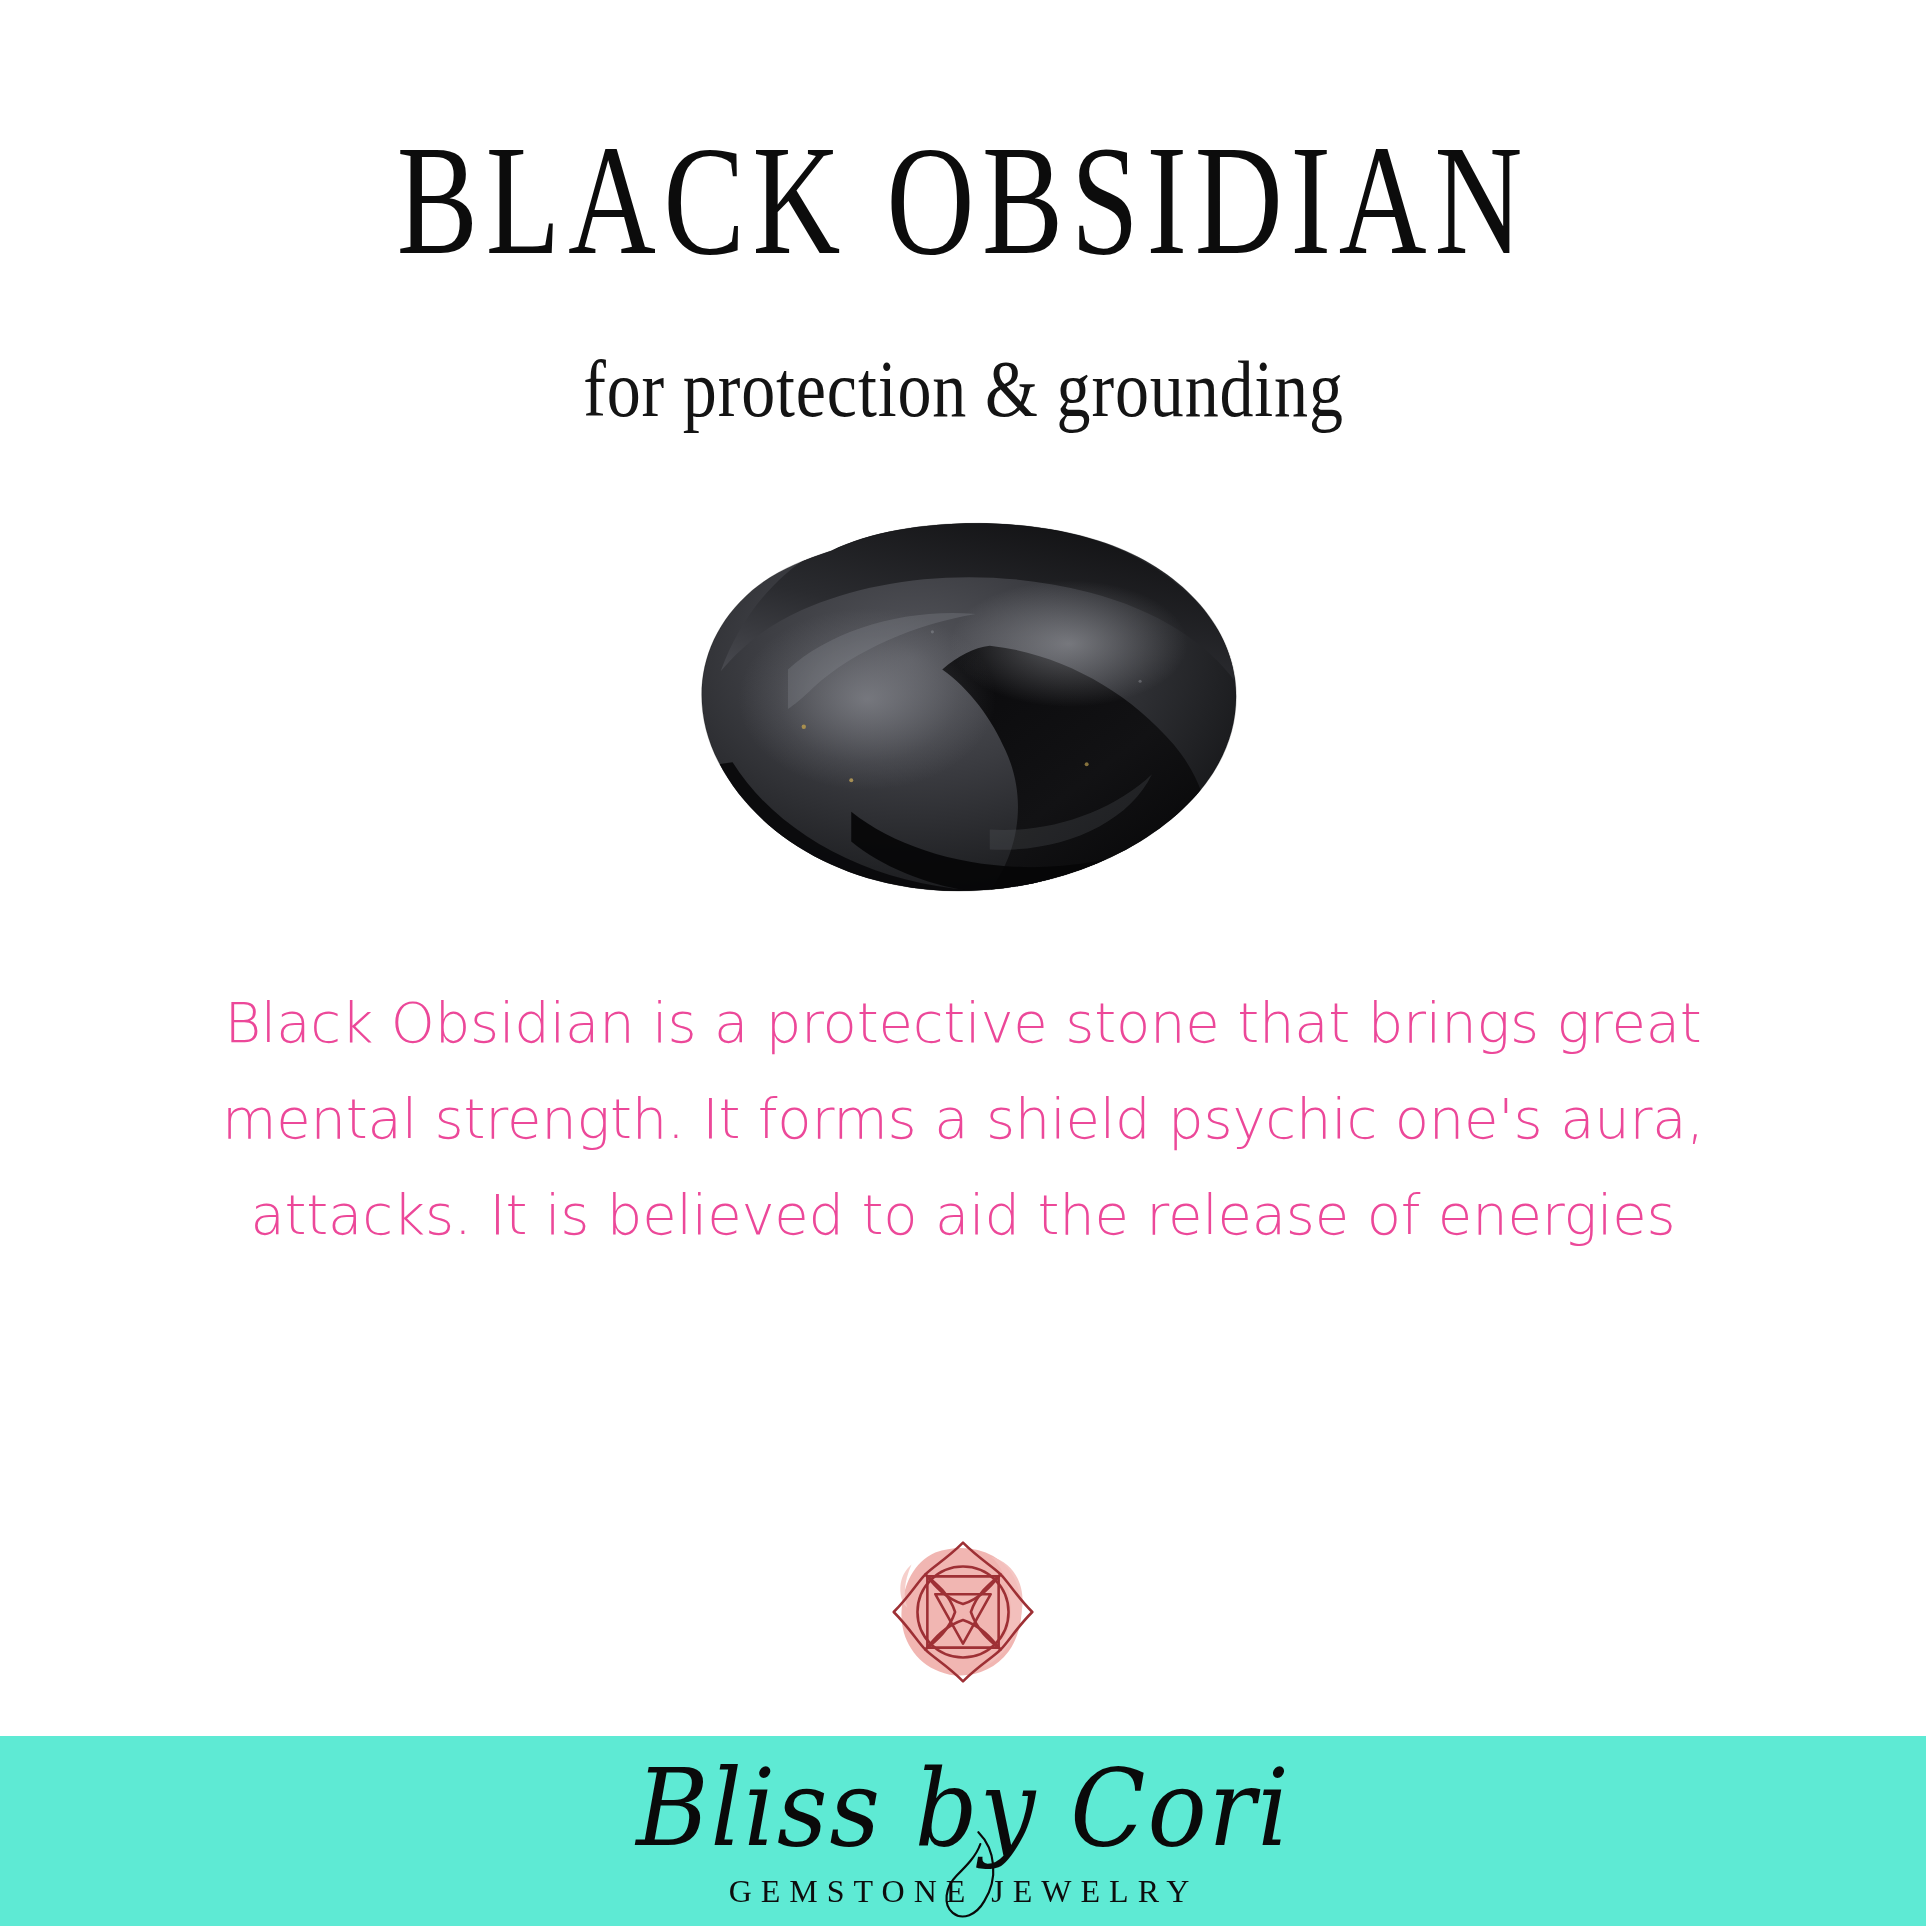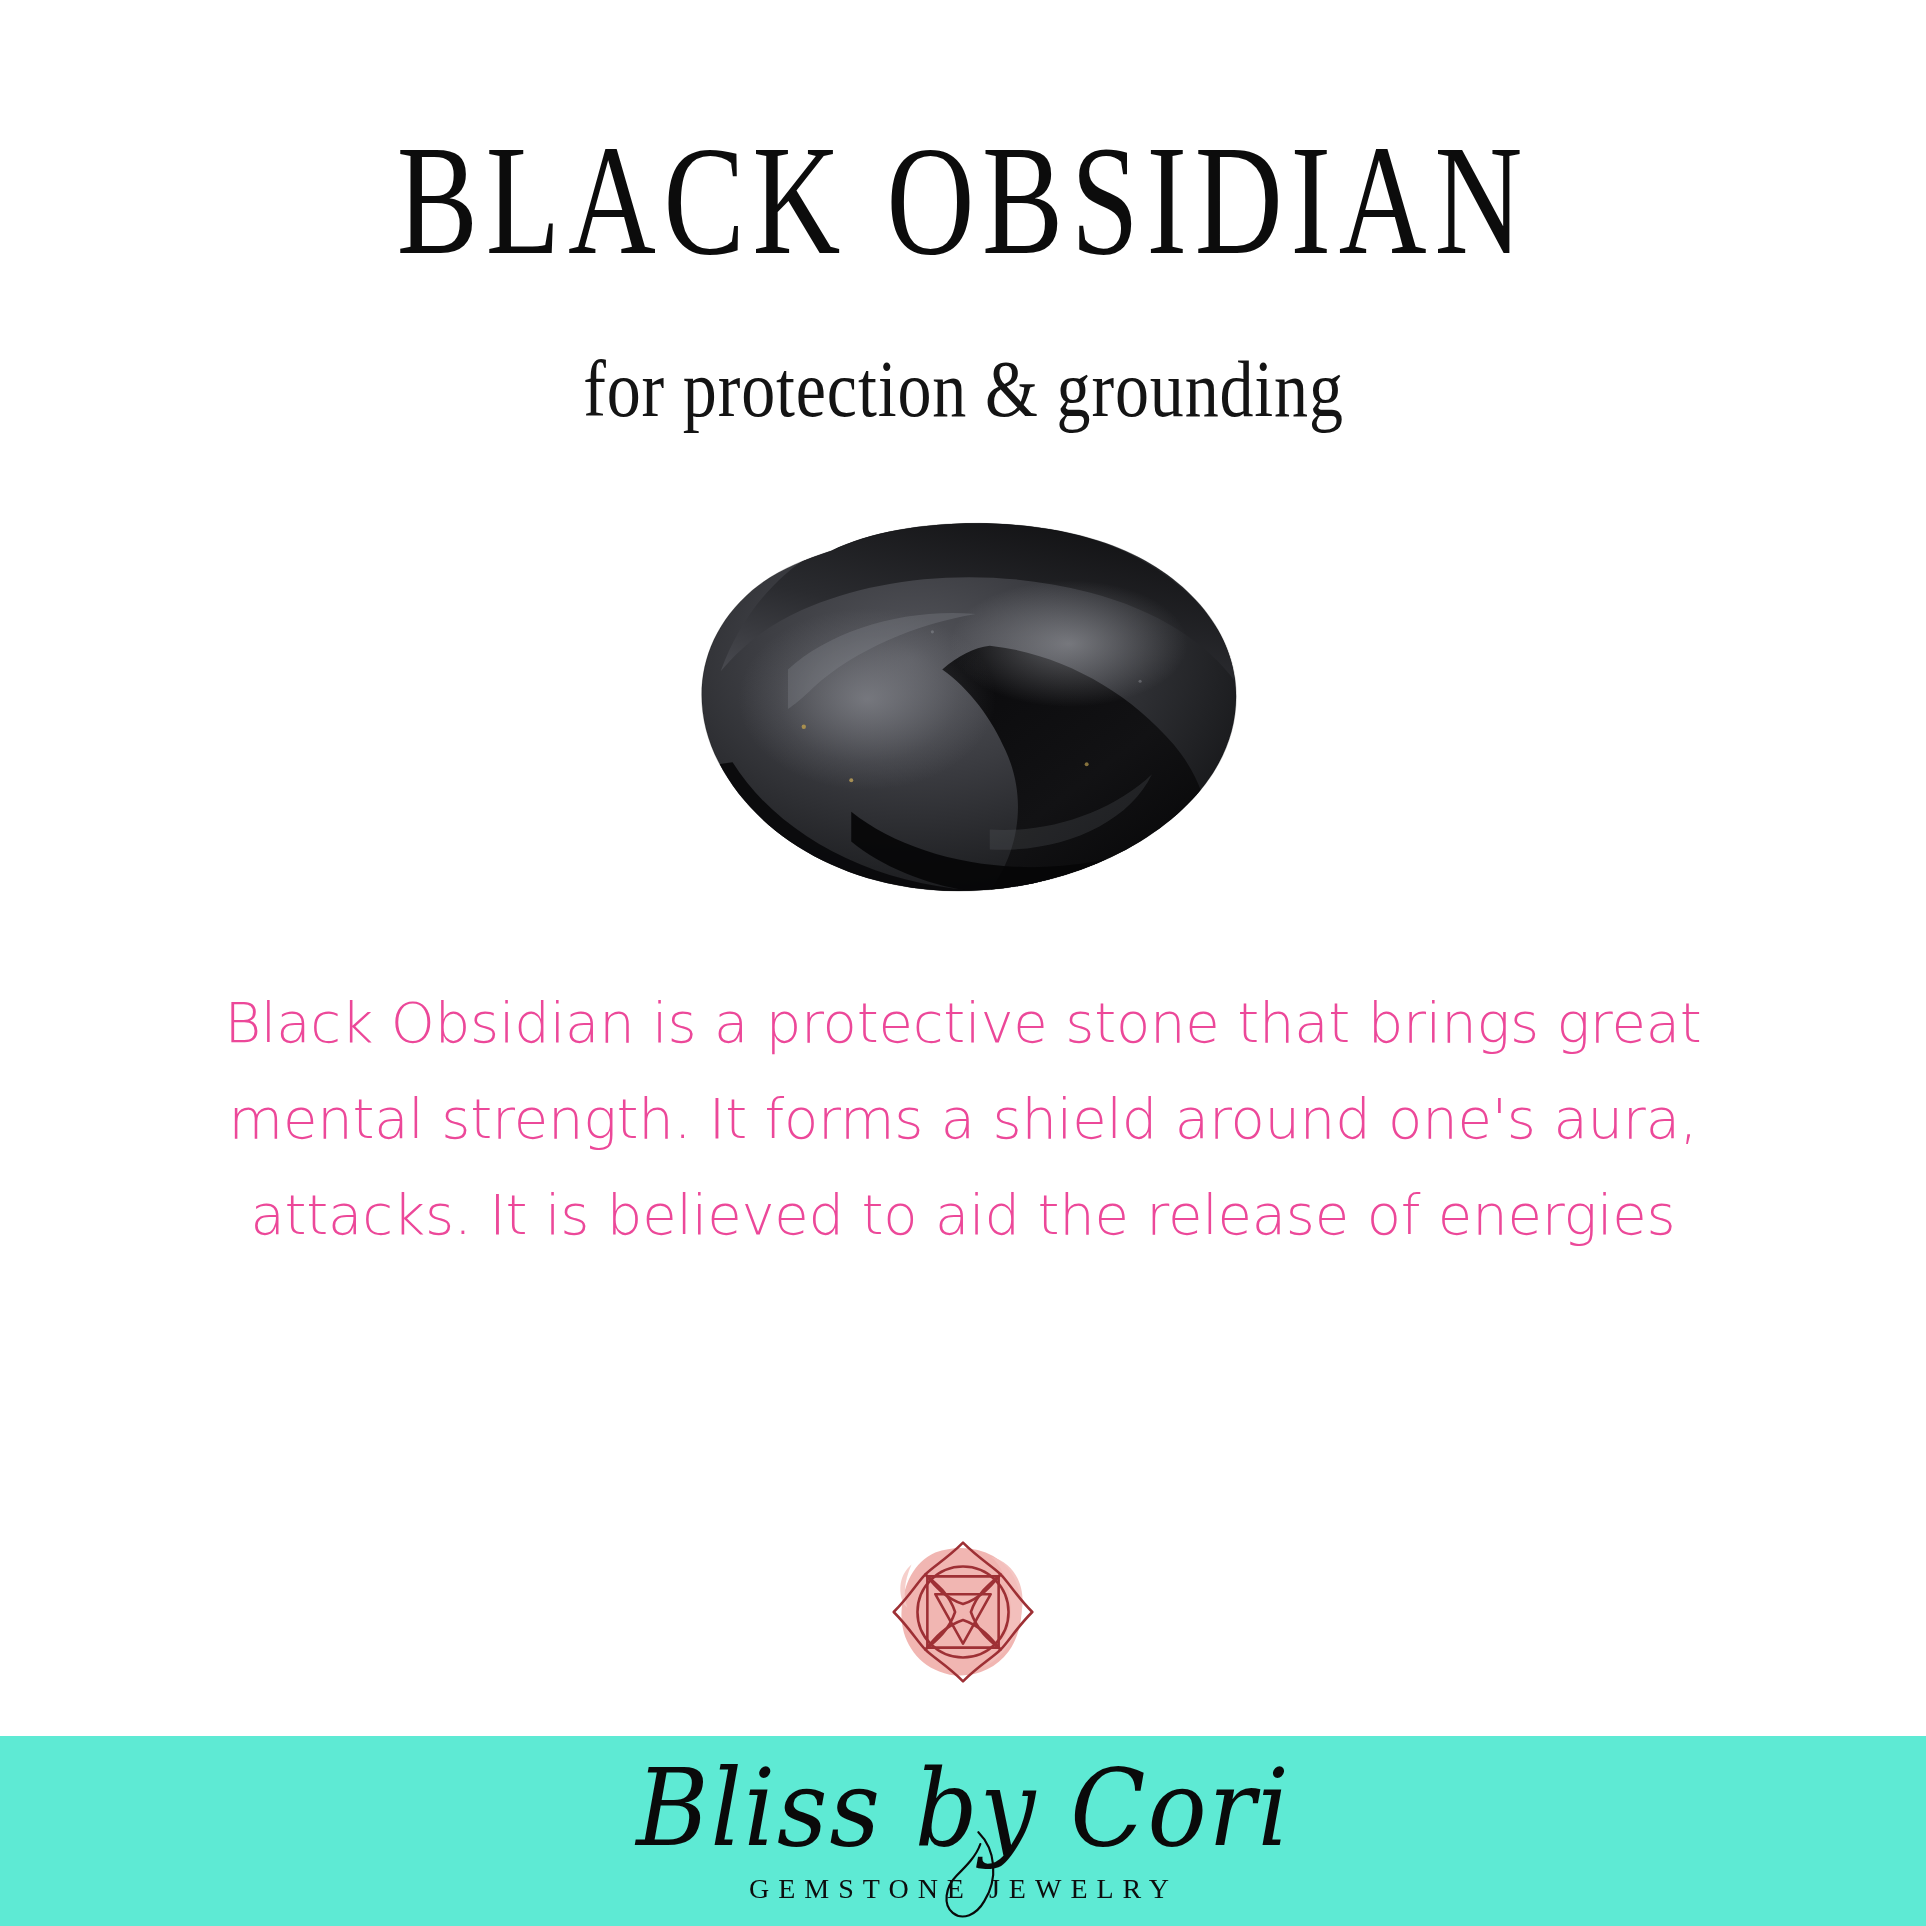--- a/index.html
+++ b/index.html
@@ -119,21 +119,21 @@
     transform-origin: 50% 50%;
     white-space: nowrap;
   }
   .brand-tagline {
     position: absolute;
     left: 0;
     top: 137px;
     width: 1927px;
     text-align: center;
     font-family: "Liberation Serif", "DejaVu Serif", serif;
-    font-size: 28px;
+    font-size: 32px;
     letter-spacing: 9px;
     color: #0d0d0d;
     white-space: nowrap;
   }
   .brand-loop {
     position: absolute;
     left: 939px;
     top: 1830px;
     width: 63px;
     height: 95px;
@@ -216,21 +216,21 @@
       </g>
 
       <path d="M140 36 C210 2 330 0 410 26 C486 50 540 104 548 166
                C556 230 520 288 452 330 C380 374 286 390 206 374
                C124 358 58 312 26 250 C-4 192 4 124 60 76 C84 56 110 46 140 36 Z" fill="none" stroke="#000000" stroke-opacity="0.25" stroke-width="1"></path>
     </svg>
   </div>
 
   <div class="body-copy">
     <span class="ln">Black Obsidian is a protective stone that brings great</span>
-    <span class="ln">mental strength. It forms a shield around one's aura,</span>
+    <span class="ln">mental strength. It forms a shield psychic one's aura,</span>
     <span class="ln">attacks. It is believed to aid the release of energies</span>
   </div>
 
   <div class="chakra">
     <svg viewBox="0 0 200 200" xmlns="http://www.w3.org/2000/svg">
       <g>
 
         <path d="M72 40 C104 28 140 40 152 66 C164 92 160 120 146 140
                  C130 162 100 170 76 160 C50 150 36 124 38 98
                  C40 72 50 50 72 40 Z" fill="#f0b2ae" opacity="0.95"></path>

